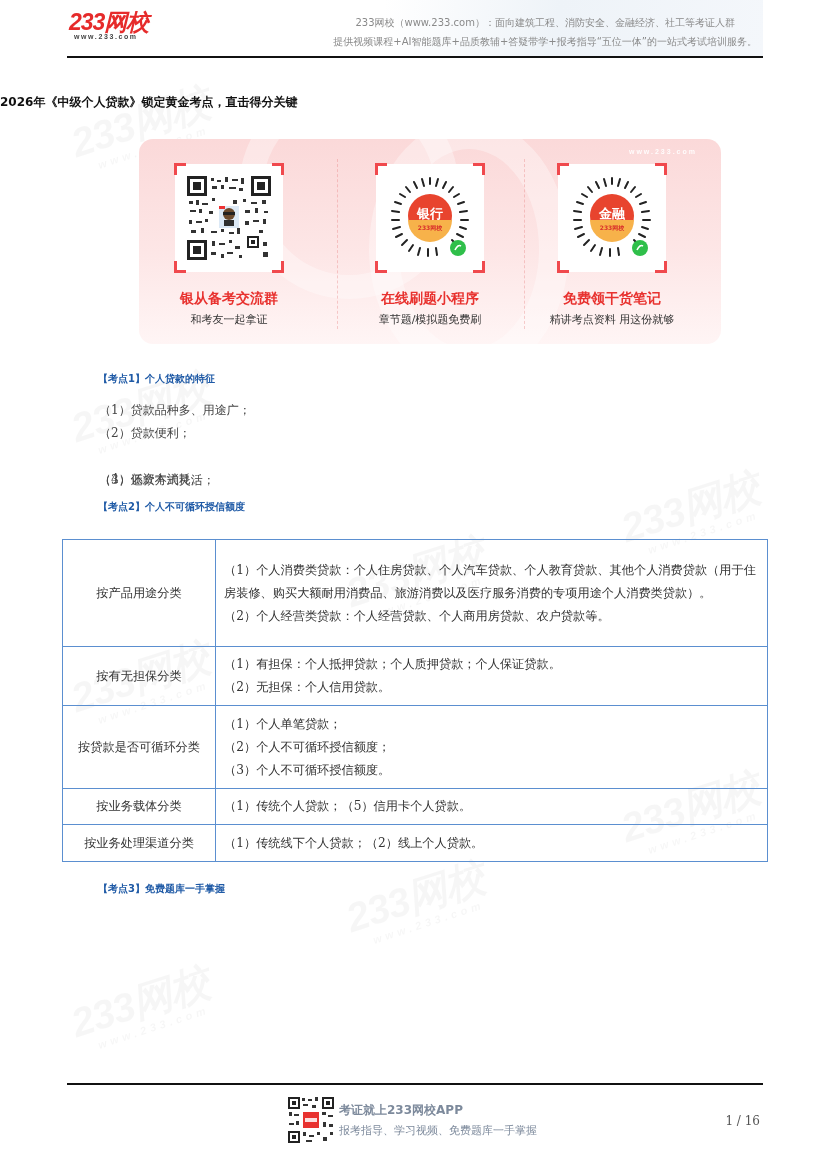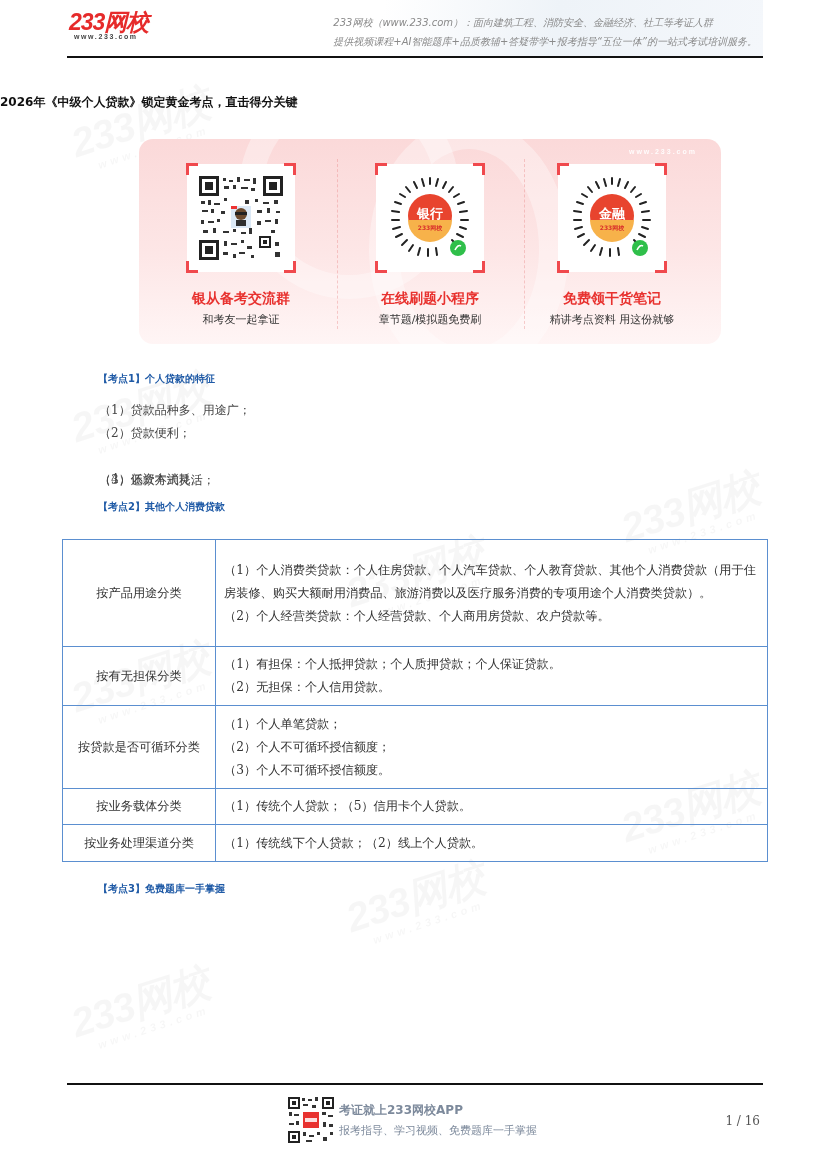--- a/index.html
+++ b/index.html
@@ -9,21 +9,21 @@
   
   .wm { position: absolute; color: rgba(0,0,0,0.035); font-family: "Liberation Sans", sans-serif; font-weight: bold; font-style: italic; transform: rotate(-18deg); pointer-events: none; white-space: nowrap; }
   .wm .big { font-size: 40px; display: block; letter-spacing: -1px; }
   .wm .small { font-size: 11px; display: block; letter-spacing: 4px; margin-left: 18px; margin-top: -6px; }
 
   
   .header { position: absolute; left: 67px; top: 0; width: 696px; height: 58px; border-bottom: 2px solid #111; background: linear-gradient(100deg, #fff 0%, #fff 45%, #eef3f8 70%, #f4f7fb 100%); }
   .logo { position: absolute; left: 2px; top: 11px; }
   .logo-main { font-family: "Liberation Sans", sans-serif; font-weight: bold; font-style: italic; font-size: 23px; color: #e62b2b; letter-spacing: -1px; line-height: 22px; }
   .logo-sub { font-family: "Liberation Sans", sans-serif; font-size: 7px; font-weight: bold; color: #444; letter-spacing: 1.6px; margin-left: 5px; line-height: 8px; }
-  .header-text { position: absolute; right: 6px; top: 13px; text-align: left; font-family: "DejaVu Sans", sans-serif; font-size: 10px; color: #8a8a8a; line-height: 19px; font-style: italic; }
+  .header-text { position: absolute; right: 6px; top: 13px; text-align: center; font-family: "DejaVu Sans", sans-serif; font-size: 10px; color: #8a8a8a; line-height: 19px; }
 
   
   .doc-title { position: absolute; left: 0; width: 830px; top: 94px; text-align: left; font-family: "DejaVu Sans", sans-serif; font-weight: bold; font-size: 12px; color: #111; }
 
   
   .banner { position: absolute; left: 139px; top: 139px; width: 582px; height: 205px; border-radius: 14px; background: linear-gradient(180deg, #fbd9d9 0%, #fde6e6 55%, #fff5f5 100%); overflow: hidden; }
   .banner-deco { position: absolute; border-radius: 50%; border: 24px solid rgba(255,255,255,0.35); }
   .banner-url { position: absolute; right: 24px; top: 9px; font-family: "Liberation Sans", sans-serif; font-size: 7px; color: rgba(255,255,255,0.9); letter-spacing: 2px; font-weight: bold; }
   .banner-divider { position: absolute; top: 20px; width: 0; height: 170px; border-left: 1px dashed rgba(230,120,120,0.35); }
   .promo { position: absolute; top: 24px; width: 180px; text-align: center; }
@@ -103,21 +103,21 @@
 
 <h1 class="doc-title">2026年《中级个人贷款》锁定黄金考点，直击得分关键</h1>
 
 <div class="banner">
   <div class="banner-deco" style="left:100px;top:-60px;width:220px;height:220px;"></div>
   <div class="banner-deco" style="left:230px;top:-20px;width:200px;height:260px;border-width:30px;"></div>
   <div class="banner-url">www.233.com</div>
   <div class="banner-divider" style="left:198px;"></div>
   <div class="banner-divider" style="left:385px;"></div>
 
-  <div class="promo" style="left:12px;">
+  <div class="promo" style="left:0;">
     <div class="qr-frame">
       <span class="corner tl"></span>
       <span class="corner tr"></span>
       <span class="corner bl"></span>
       <span class="corner br"></span>
       <svg class="qr-inner" viewBox="0 0 84 84">
         <rect x="0" y="0" width="20" height="20" fill="#222"></rect>
           <rect x="3" y="3" width="14" height="14" fill="#fff"></rect>
           <rect x="6" y="6" width="8" height="8" fill="#222"></rect>
         <rect x="64" y="0" width="20" height="20" fill="#222"></rect>
@@ -280,21 +280,21 @@
     <div class="promo-sub">精讲考点资料 用这份就够</div>
   </div>
 </div>
 
 <h2 class="section-heading" style="top:372px;">【考点1】个人贷款的特征</h2>
 <div class="list-item" style="top:402px;">（1）贷款品种多、用途广；</div>
 <div class="list-item" style="top:425px;">（2）贷款便利；</div>
 <div class="list-item" style="top:472px;">（3）还款方式灵活；</div>
 <div class="list-item" style="top:471px;">（4）低资本消耗。</div>
 
-<h2 class="section-heading" style="top:500px;">【考点2】其他个人消费贷款</h2>
+<h2 class="section-heading" style="top:500px;">【考点2】个人不可循环授信额度</h2>
 
 <table class="class-table">
   <tbody>
       <tr style="height:107px;">
     <td class="cat">按产品用途分类</td>
     <td class="desc">
       <div>（1）个人消费类贷款：个人住房贷款、个人汽车贷款、个人教育贷款、其他个人消费贷款（用于住房装修、购买大额耐用消费品、旅游消费以及医疗服务消费的专项用途个人消费类贷款）。</div>
       <div>（2）个人经营类贷款：个人经营贷款、个人商用房贷款、农户贷款等。</div>
     </td>
   </tr>

